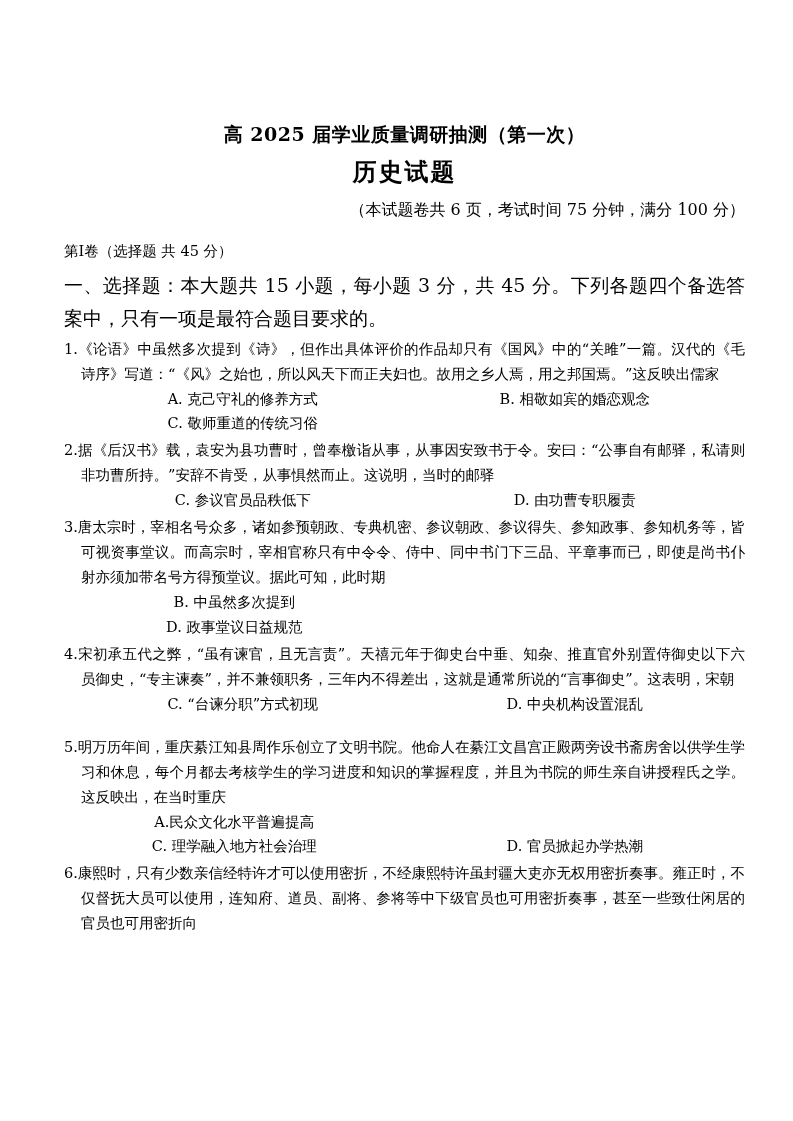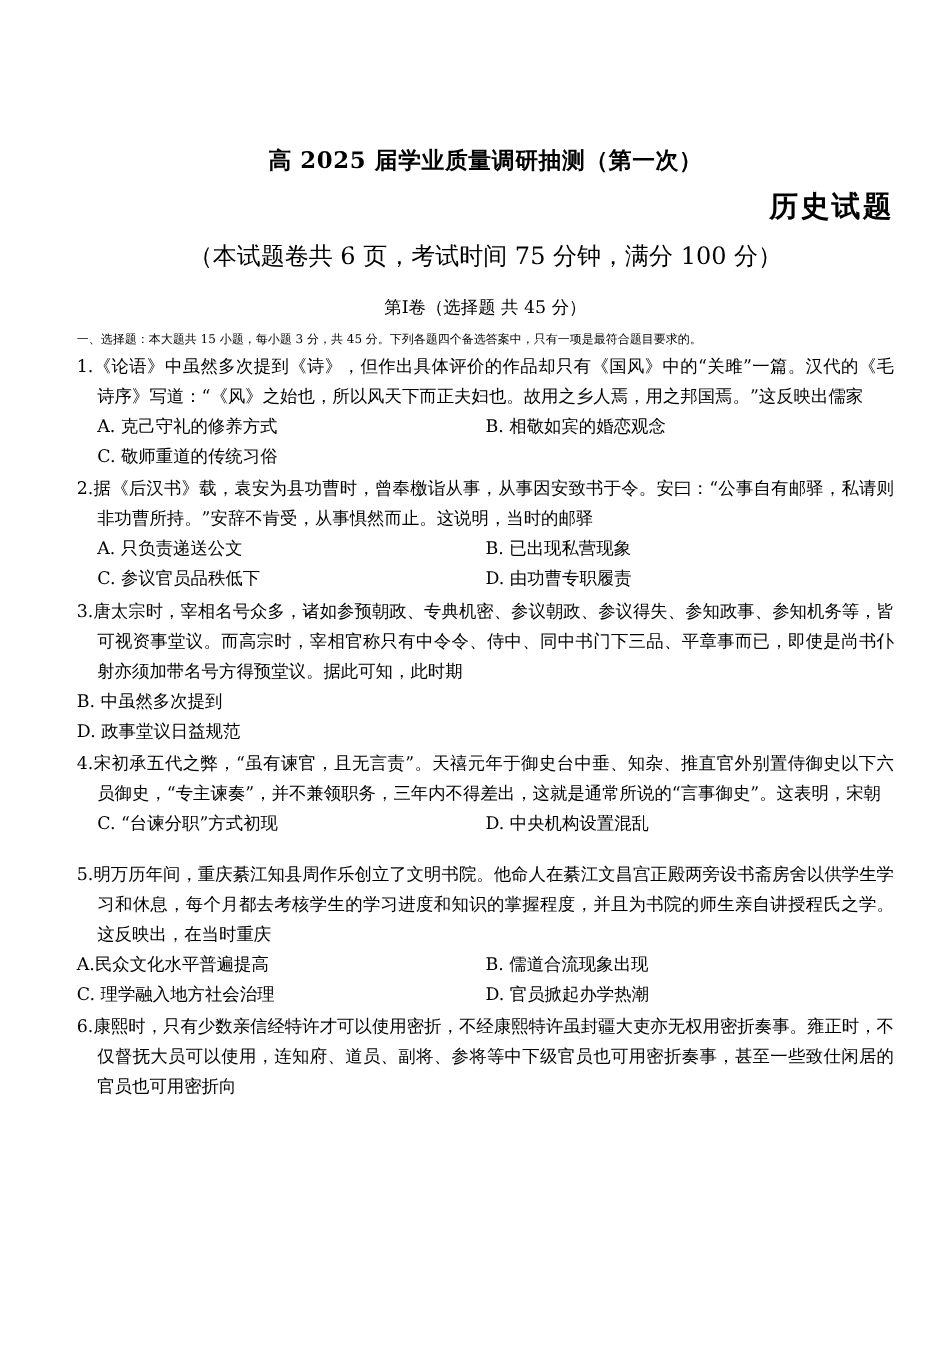--- a/index.html
+++ b/index.html
@@ -25,41 +25,41 @@
   }
   .doc-title {
     text-align: center;
     font-size: 19px;
     font-weight: bold;
     letter-spacing: 0.5px;
     margin: 0 0 6px 0;
     line-height: 1.5;
   }
   .doc-subtitle {
-    text-align: right;
+    text-align: center;
     font-size: 24px;
     font-weight: bold;
     letter-spacing: 2px;
     margin: 2px 0 10px 0;
     line-height: 1.4;
   }
   .doc-note {
-    text-align: center;
-    font-size: 20px;
+    text-align: right;
+    font-size: 16px;
     margin: 6px 0 18px 0;
     line-height: 1.5;
   }
   .section-header {
-    text-align: center;
+    text-align: left;
     font-size: 14.5px;
     margin: 0 0 6px 0;
     line-height: 1.6;
   }
   .instructions {
-    font-size: 10px;
+    font-size: 19px;
     line-height: 1.72;
     text-align: justify;
     margin: 0 0 2px 0;
   }
   .q-block {
     font-size: 14.5px;
     line-height: 1.72;
     margin-top: 2px;
   }
   .q-stem {
@@ -74,20 +74,21 @@
     text-indent: -17px;
   }
   .opts {
     display: block;
     margin-top: 0px;
   }
   .opt-row {
     display: flex;
     width: 100%;
     line-height: 1.72;
+    text-align: center;
   }
   .opt-row .opt {
     box-sizing: border-box;
   }
   .opt-row .opt.left {
     width: 50%;
     padding-left: 17px;
   }
   .opt-row .opt.right {
     width: 50%;
@@ -126,24 +127,20 @@
       </div>
     </div>
   </div>
 
   <div class="q-block">
     <div class="q-stem q-body-indent">
       <span class="num">2.</span><span>据《后汉书》载，袁安为县功曹时，曾奉檄诣从事，从事因安致书于令。安曰：“公事自有邮驿，私请则非功曹所持。”安辞不肯受，从事惧然而止。这说明，当时的邮驿</span>
     </div>
     <div class="opts indented">
       <div class="opt-row">
-        <div class="opt left">A. 只负责递送公文</div>
-        <div class="opt right">B. 已出现私营现象</div>
-      </div>
-      <div class="opt-row">
         <div class="opt left">C. 参议官员品秩低下</div>
         <div class="opt right">D. 由功曹专职履责</div>
       </div>
     </div>
   </div>
 
   <div class="q-block">
     <div class="q-stem q-body-indent">
       <span class="num">3.</span><span>唐太宗时，宰相名号众多，诸如参预朝政、专典机密、参议朝政、参议得失、参知政事、参知机务等，皆可视资事堂议。而高宗时，宰相官称只有中令令、侍中、同中书门下三品、平章事而已，即使是尚书仆射亦须加带名号方得预堂议。据此可知，此时期</span>
     </div>
@@ -171,21 +168,20 @@
 
   <div class="spacer-md"></div>
 
   <div class="q-block">
     <div class="q-stem q-body-indent">
       <span class="num">5.</span><span>明万历年间，重庆綦江知县周作乐创立了文明书院。他命人在綦江文昌宫正殿两旁设书斋房舍以供学生学习和休息，每个月都去考核学生的学习进度和知识的掌握程度，并且为书院的师生亲自讲授程氏之学。这反映出，在当时重庆</span>
     </div>
     <div class="opts flush">
       <div class="opt-row">
         <div class="opt left">A.民众文化水平普遍提高</div>
-        <div class="opt right">B. 儒道合流现象出现</div>
       </div>
       <div class="opt-row">
         <div class="opt left">C. 理学融入地方社会治理</div>
         <div class="opt right">D. 官员掀起办学热潮</div>
       </div>
     </div>
   </div>
 
   <div class="q-block">
     <div class="q-stem q-body-indent">

